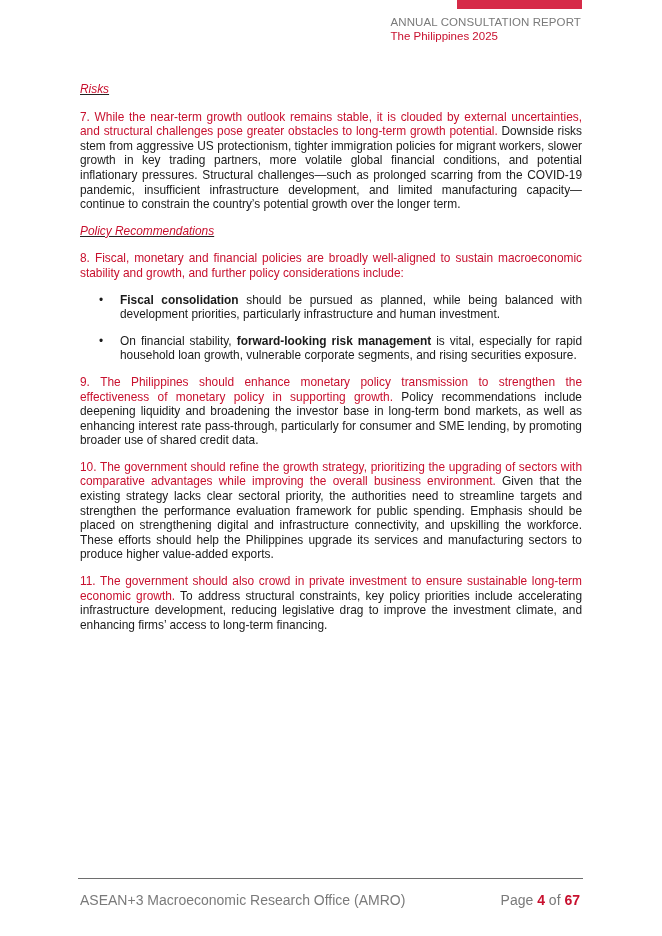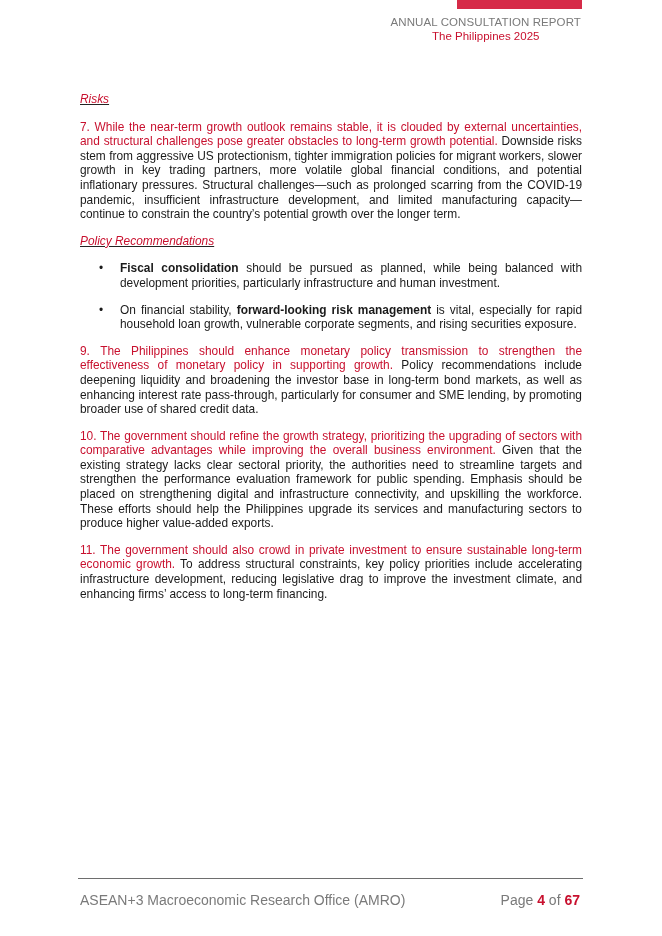--- a/index.html
+++ b/index.html
@@ -1,21 +1,21 @@
 <!DOCTYPE html>
 <html><head>
 <meta charset="utf-8">
 <style>
   html,body{margin:0;padding:0;background:#fff;}
   body{width:662px;height:936px;position:relative;overflow:hidden;font-family:"Liberation Sans",sans-serif;color:#1a1a1a;}
   .topbar{position:absolute;left:457px;top:0;width:125px;height:9px;background:#d62b48;}
-  .hdr{position:absolute;right:81px;top:15px;text-align:center;font-size:11.5px;line-height:14px;}
+  .hdr{position:absolute;right:81px;top:15px;text-align:left;font-size:11.5px;line-height:14px;}
   .hdr .t1{color:#7a7a7a;letter-spacing:0.1px;}
   .hdr .t2{color:#c8102e;}
-  .content{position:absolute;left:80px;top:92px;width:502px;font-size:11.9px;line-height:14.6px;}
+  .content{position:absolute;left:80px;top:82px;width:502px;font-size:11.9px;line-height:14.6px;}
   .h{color:#c8102e;font-style:italic;text-decoration:underline;text-decoration-color:#222;margin:0 0 13px 0;}
   p{margin:12px 0 12px 0;text-align:justify;}
   .red{color:#c8102e;}
   ul{margin:0 0 12px 0;padding:0;list-style:none;}
   li{position:relative;padding-left:40px;margin-bottom:12px;text-align:justify;}
   li::before{content:"•";position:absolute;left:19px;top:0;}
   b{font-weight:bold;}
   .footline{position:absolute;left:78px;top:878px;width:505px;height:1px;background:#6e6e6e;}
   .foot{position:absolute;top:892px;font-size:14px;color:#7a7a7a;}
   .foot.l{left:80px;}
@@ -31,20 +31,21 @@
   <div class="t2">The Philippines 2025</div>
 </div>
 
 <div class="content">
   <div class="h">Risks</div>
 
   <p><span class="red">7.   While the near-term growth outlook remains stable, it is clouded by external uncertainties, and structural challenges pose greater obstacles to long-term growth potential.</span><span> Downside risks stem from aggressive US protectionism, tighter immigration policies for migrant workers, slower growth in key trading partners, more volatile global financial conditions, and potential inflationary pressures. Structural challenges—such as prolonged scarring from the COVID-19 pandemic, insufficient infrastructure development, and limited manufacturing capacity—continue to constrain the country’s potential growth over the longer term.</span></p>
 
   <div class="h">Policy Recommendations</div>
 
+  <p><span class="red">8.   Fiscal, monetary and financial policies are broadly well-aligned to sustain macroeconomic stability and growth, and further policy considerations include:</span></p>
 
   <ul>
     <li><span></span><b>Fiscal consolidation</b><span> should be pursued as planned, while being balanced with development priorities, particularly infrastructure and human investment.</span></li>
     <li><span>On financial stability, </span><b>forward-looking risk management</b><span> is vital, especially for rapid household loan growth, vulnerable corporate segments, and rising securities exposure.</span></li>
   </ul>
 
   <p><span class="red">9. The Philippines should enhance monetary policy transmission to strengthen the effectiveness of monetary policy in supporting growth.</span><span> Policy recommendations include deepening liquidity and broadening the investor base in long-term bond markets, as well as enhancing interest rate pass-through, particularly for consumer and SME lending, by promoting broader use of shared credit data.</span></p>
 
   <p><span class="red">10. The government should refine the growth strategy, prioritizing the upgrading of sectors with comparative advantages while improving the overall business environment.</span><span> Given that the existing strategy lacks clear sectoral priority, the authorities need to streamline targets and strengthen the performance evaluation framework for public spending. Emphasis should be placed on strengthening digital and infrastructure connectivity, and upskilling the workforce. These efforts should help the Philippines upgrade its services and manufacturing sectors to produce higher value-added exports.</span></p>
 

